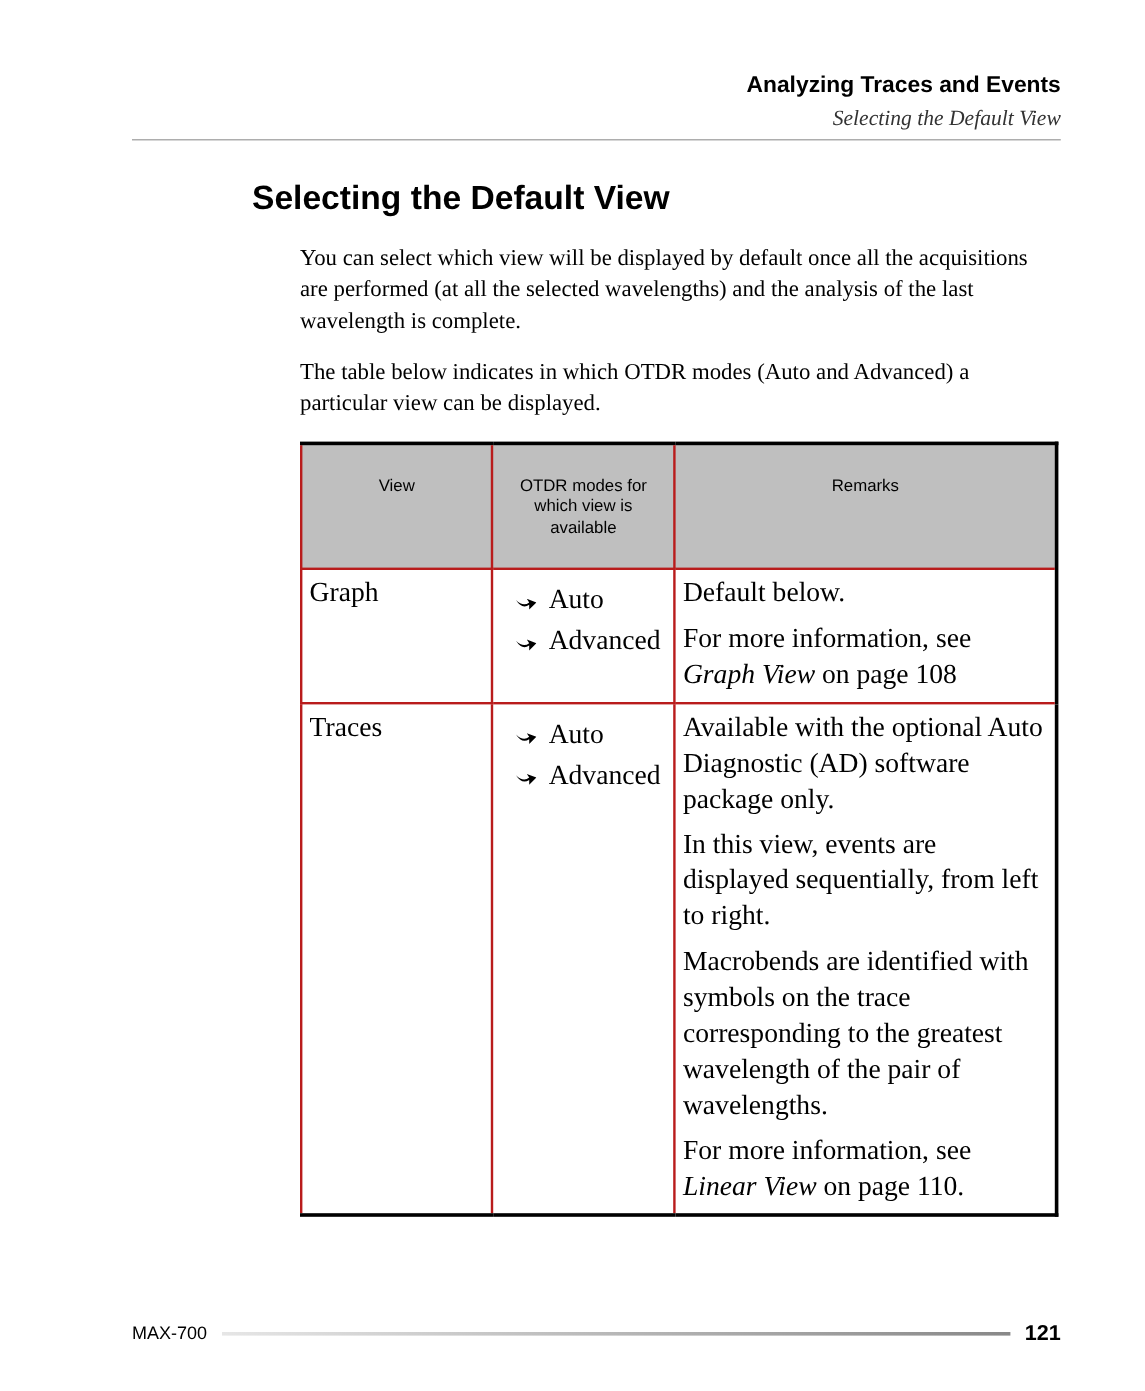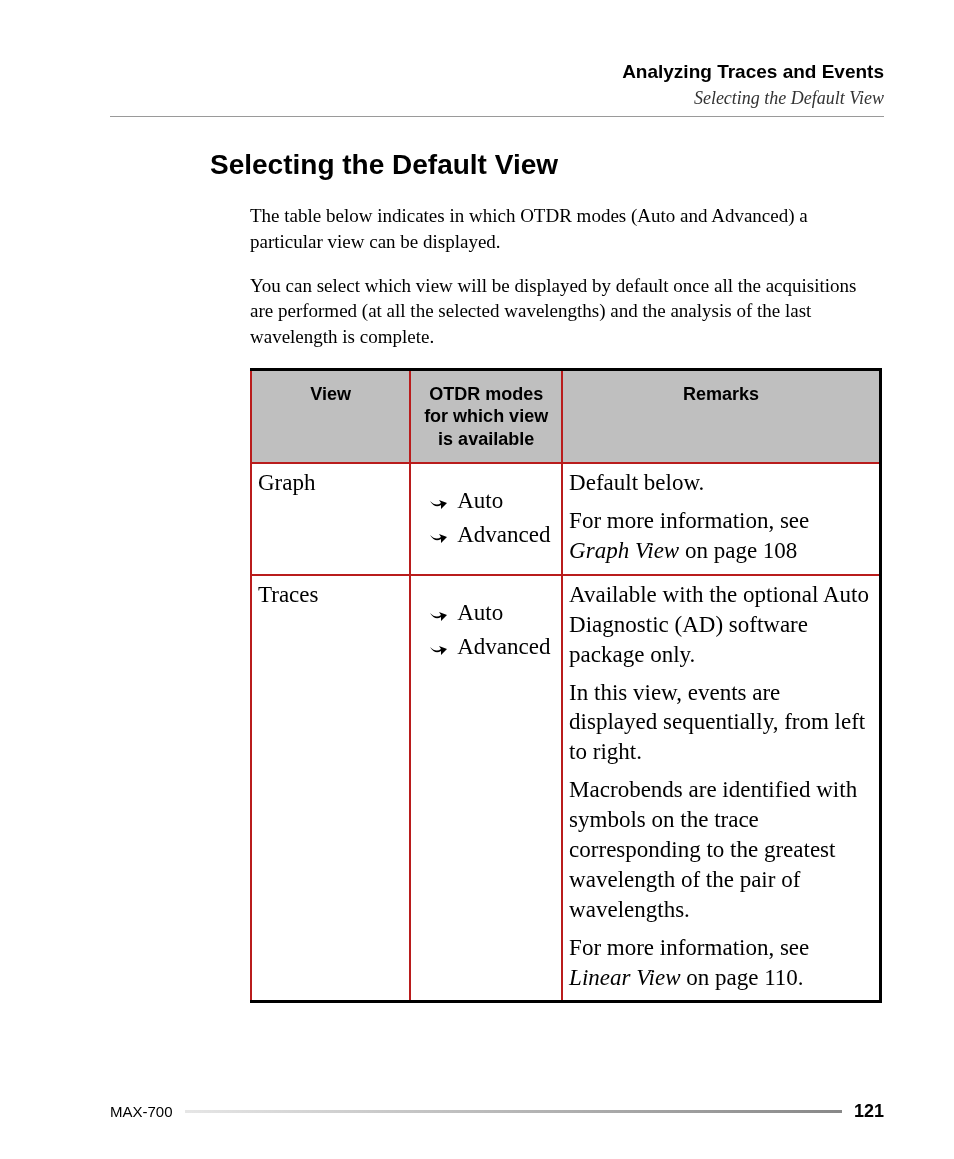--- a/index.html
+++ b/index.html
@@ -63,40 +63,40 @@
     width: 632px;
   }
   table.view-table th, table.view-table td {
     border: 2px solid #b91c1c;
     vertical-align: top;
     font-size: 23px;
   }
   table.view-table th {
     background: #bfbfbf;
     font-family: Verdana, Arial, sans-serif;
-    font-size: 18px;
-    font-weight: bold;
+    font-size: 14px;
+    font-weight: normal;
     text-align: center;
-    padding: 12px 10px;
+    padding: 25px 10px;
     line-height: 1.25;
   }
   table.view-table tr.header-row th {
     border-top: 3px solid #000;
   }
   table.view-table th:last-child, table.view-table td:last-child {
     border-right: 3px solid #000;
   }
   table.view-table tr.last-row td {
     border-bottom: 3px solid #000;
   }
   .col-view { width: 160px; }
   .col-modes { width: 152px; }
   .col-remarks { width: 320px; }
   td.cell { padding: 4px 6px 6px 6px; }
-  td.modes-cell { padding: 20px 4px 6px 4px; }
+  td.modes-cell { padding: 8px 4px 6px 4px; }
   .mode-item {
     display: flex;
     align-items: baseline;
     gap: 10px;
     padding: 2px 0 2px 14px;
   }
   .arrow-icon {
     display: inline-block;
     width: 18px; height: 12px;
     flex-shrink: 0;
@@ -139,22 +139,22 @@
 
   <div class="chapter-header">
     <div class="chapter-title">Analyzing Traces and Events</div>
     <div class="chapter-sub">Selecting the Default View</div>
   </div>
   <hr class="header-rule">
 
   <div class="section-heading">Selecting the Default View</div>
 
   <div class="body-block">
+    <p>You can select which view will be displayed by default once all the acquisitions are performed (at all the selected wavelengths) and the analysis of the last wavelength is complete.</p>
     <p>The table below indicates in which OTDR modes (Auto and Advanced) a particular view can be displayed.</p>
-    <p>You can select which view will be displayed by default once all the acquisitions are performed (at all the selected wavelengths) and the analysis of the last wavelength is complete.</p>
   </div>
 
   <div class="tbl-wrap">
     <table class="view-table">
       <colgroup>
         <col class="col-view">
           <col class="col-modes">
           <col class="col-remarks">
       </colgroup>
       <tbody>

